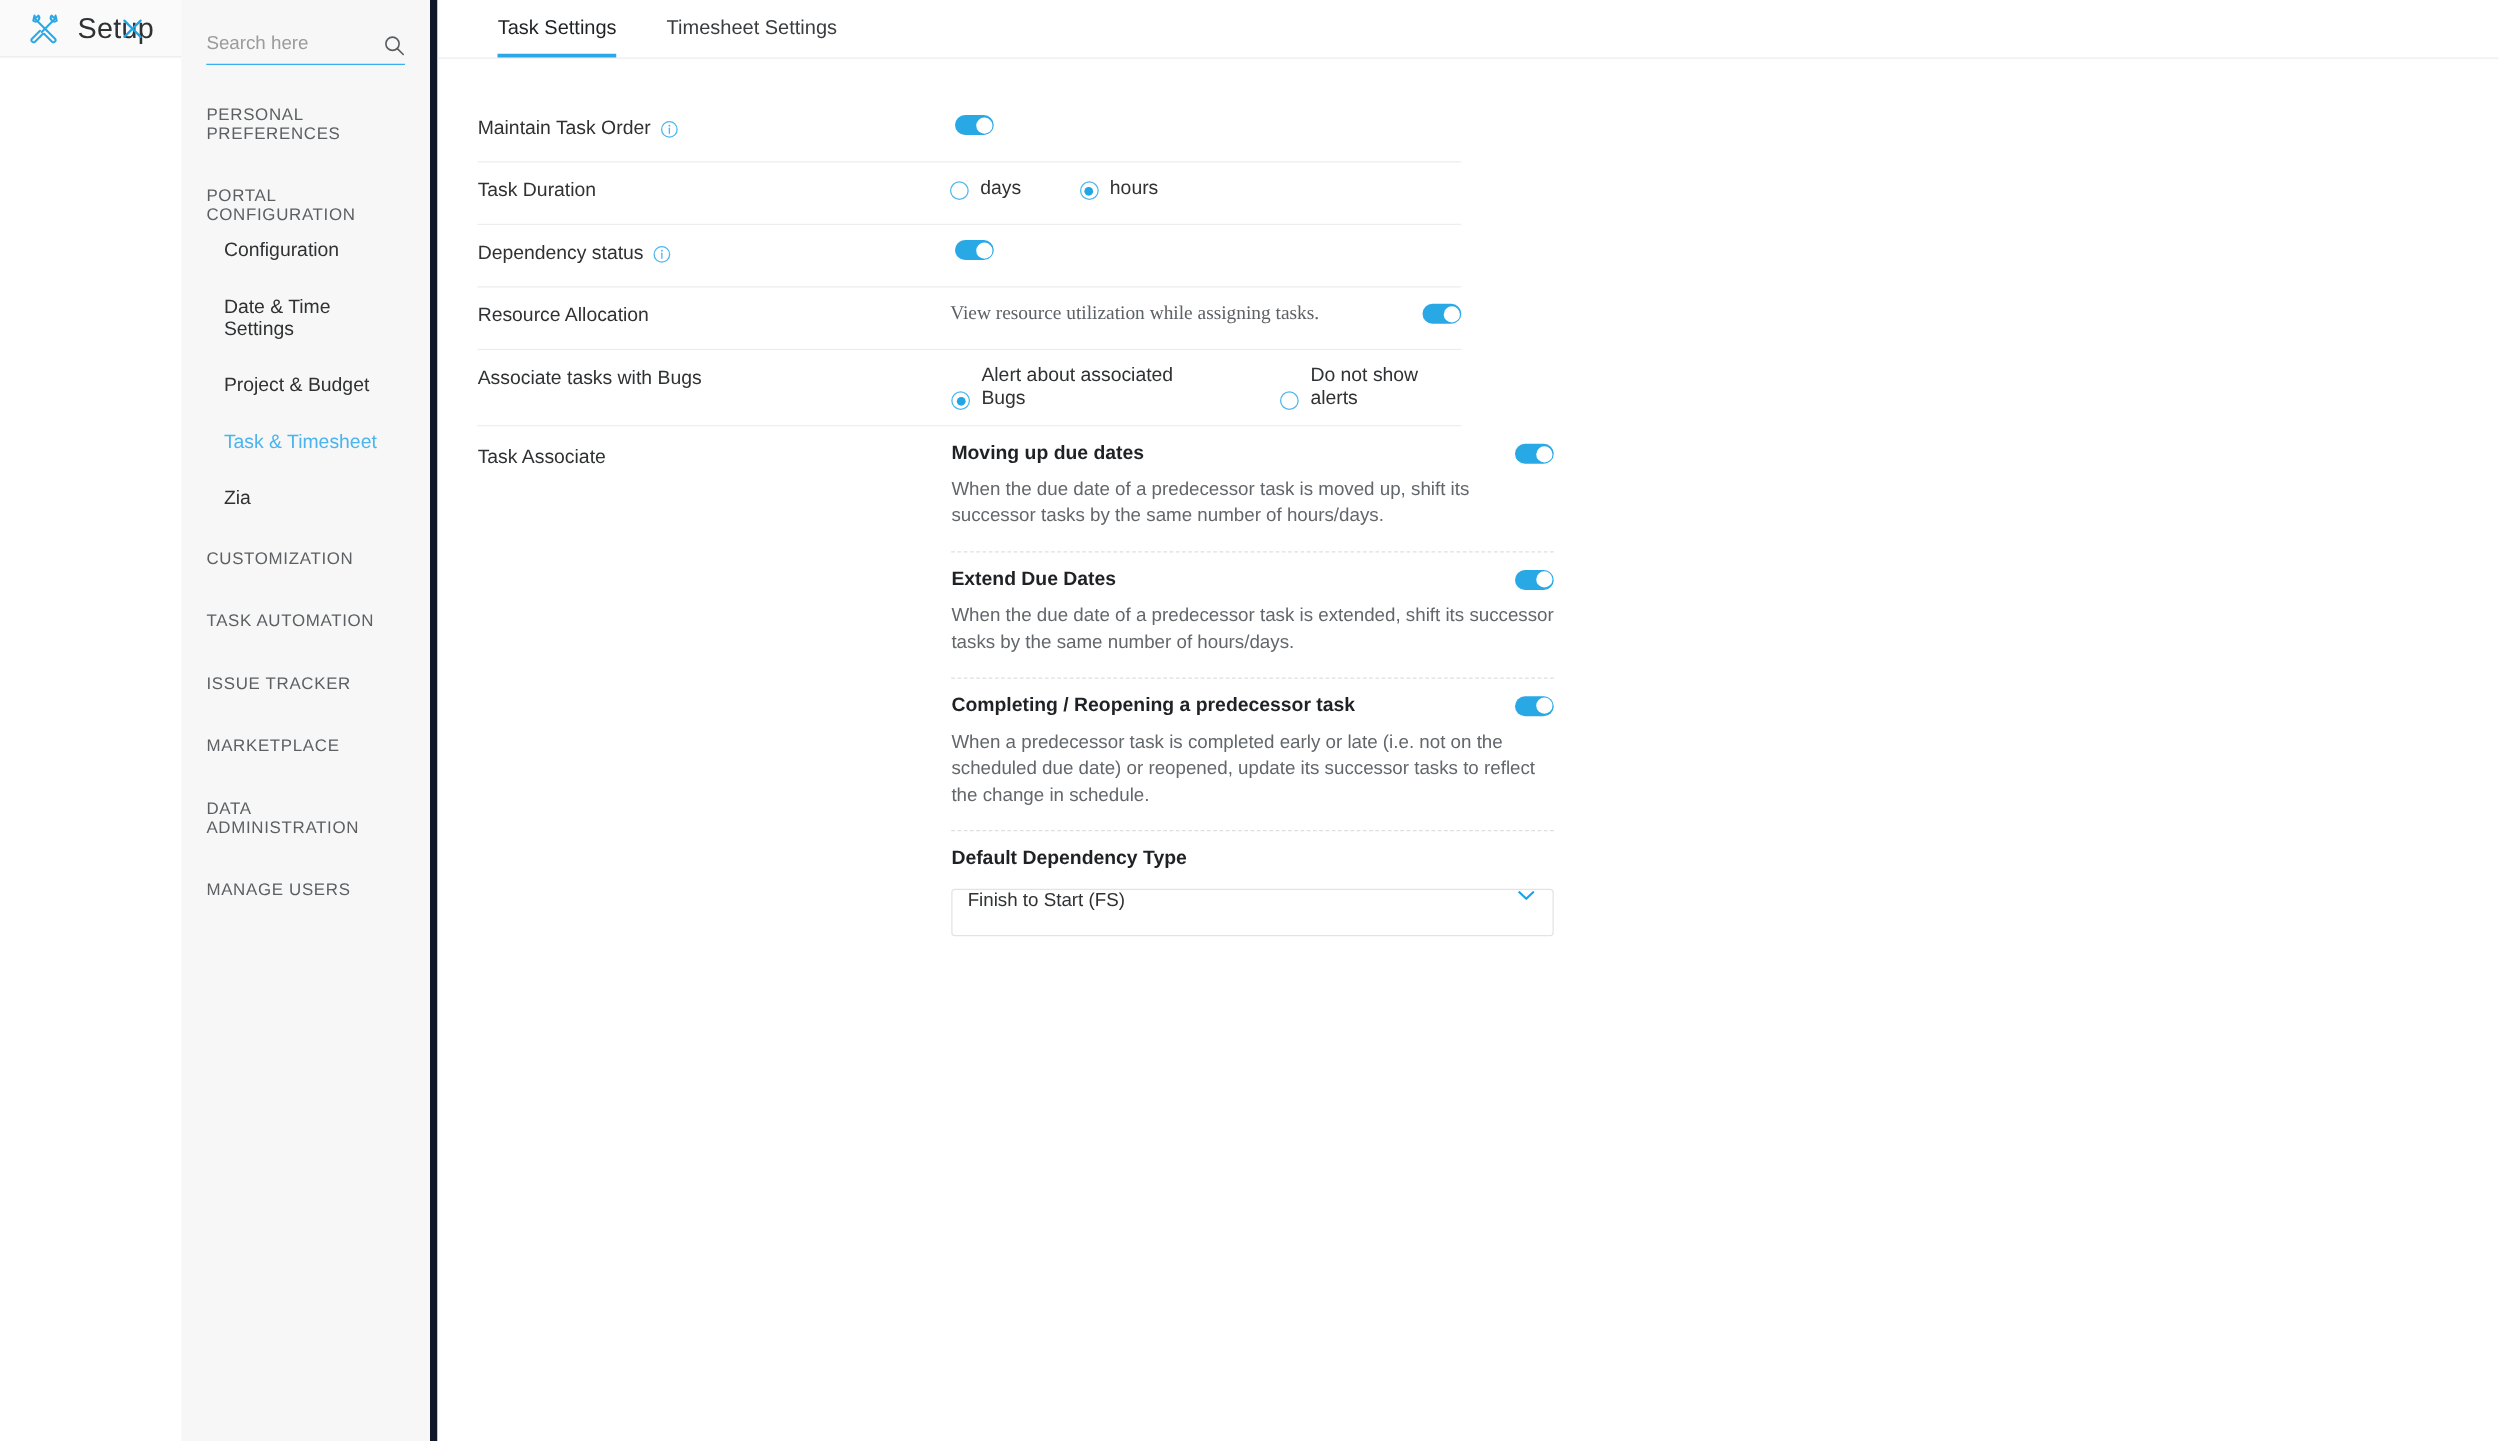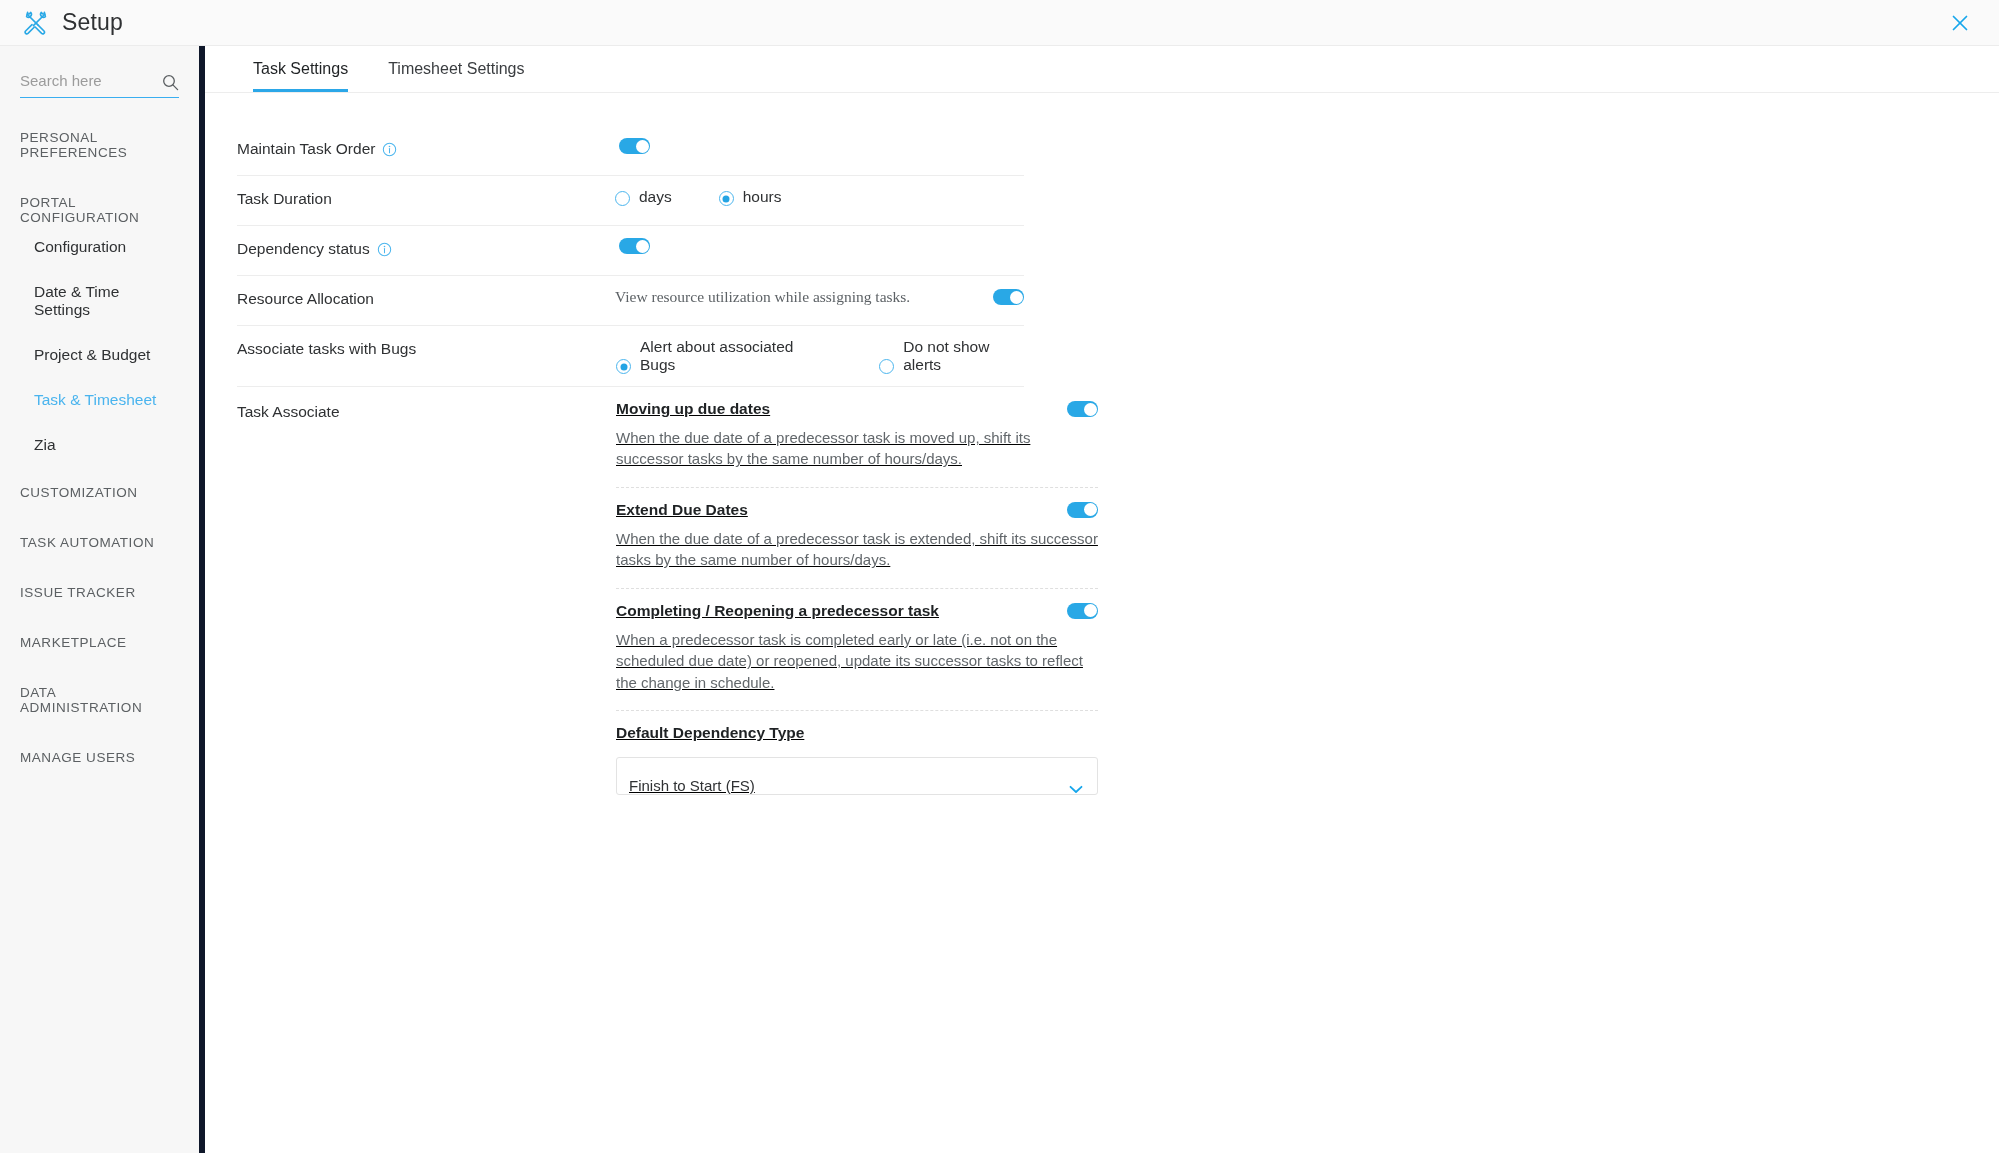--- a/index.html
+++ b/index.html
@@ -2,21 +2,21 @@
 <html><head>
 <meta charset="utf-8">
 <style>
   * { box-sizing: border-box; margin: 0; padding: 0; }
   html, body {
     width: 1999px; height: 1153px;
     font-family: "Liberation Sans", sans-serif;
     background: #ffffff;
     overflow: hidden;
   }
-  .app { position: relative; width: 1999px; height: 1153px; display: flex; flex-direction: column; }
+  .app { position: relative; width: 1999px; height: 1153px; display: flex; flex-direction: row; }
 
   
   .titlebar {
     height: 46px; min-height: 46px;
     background: #fafafa;
     border-bottom: 1px solid #ececec;
     display: flex; align-items: center;
     padding: 0 22px 0 24px;
     position: relative;
   }
@@ -116,30 +116,30 @@
     width: 7px; height: 7px; border-radius: 50%; background: #23a4e4;
   }
   .radio-label { font-size: 15.5px; color: #2f3133; }
 
   .desc-inline { font-size: 15.5px; color: #5d6266; flex: 1; }
 
   
   .dep-row { align-items: stretch; border-bottom: none; }
   .dep-label { width: 306px; min-width: 306px; font-size: 15.5px; color: #2f3133; padding-top: 16px; }
   .dep-body { flex: 1; }
-  .dep-block { padding: 13px 0 17px 0; border-bottom: 1px dashed #dfdfdf; text-decoration: underline; }
+  .dep-block { padding: 13px 0 17px 0; border-bottom: 1px dashed #dfdfdf; }
   .dep-block:last-child { border-bottom: none; }
   .dep-head { display: flex; align-items: center; justify-content: space-between; }
   .dep-title { font-size: 15.5px; color: #1f2224; font-weight: bold; }
   .dep-desc { font-size: 15px; color: #62676b; line-height: 1.43; margin-top: 9px; max-width: 482px; }
 
   .select-wrap {
     margin-top: 15px; width: 482px; height: 38px;
     border: 1px solid #e3e3e3; border-radius: 3px; background: #fff;
-    display: flex; align-items: flex-end; justify-content: space-between;
+    display: flex; align-items: flex-start; justify-content: space-between;
     padding: 0 14px 0 12px; cursor: pointer;
   }
   .select-value { font-size: 15px; color: #2f3133; }
 </style>
 </head>
 <body>
 
 <div class="app">
 
   <div class="titlebar">

